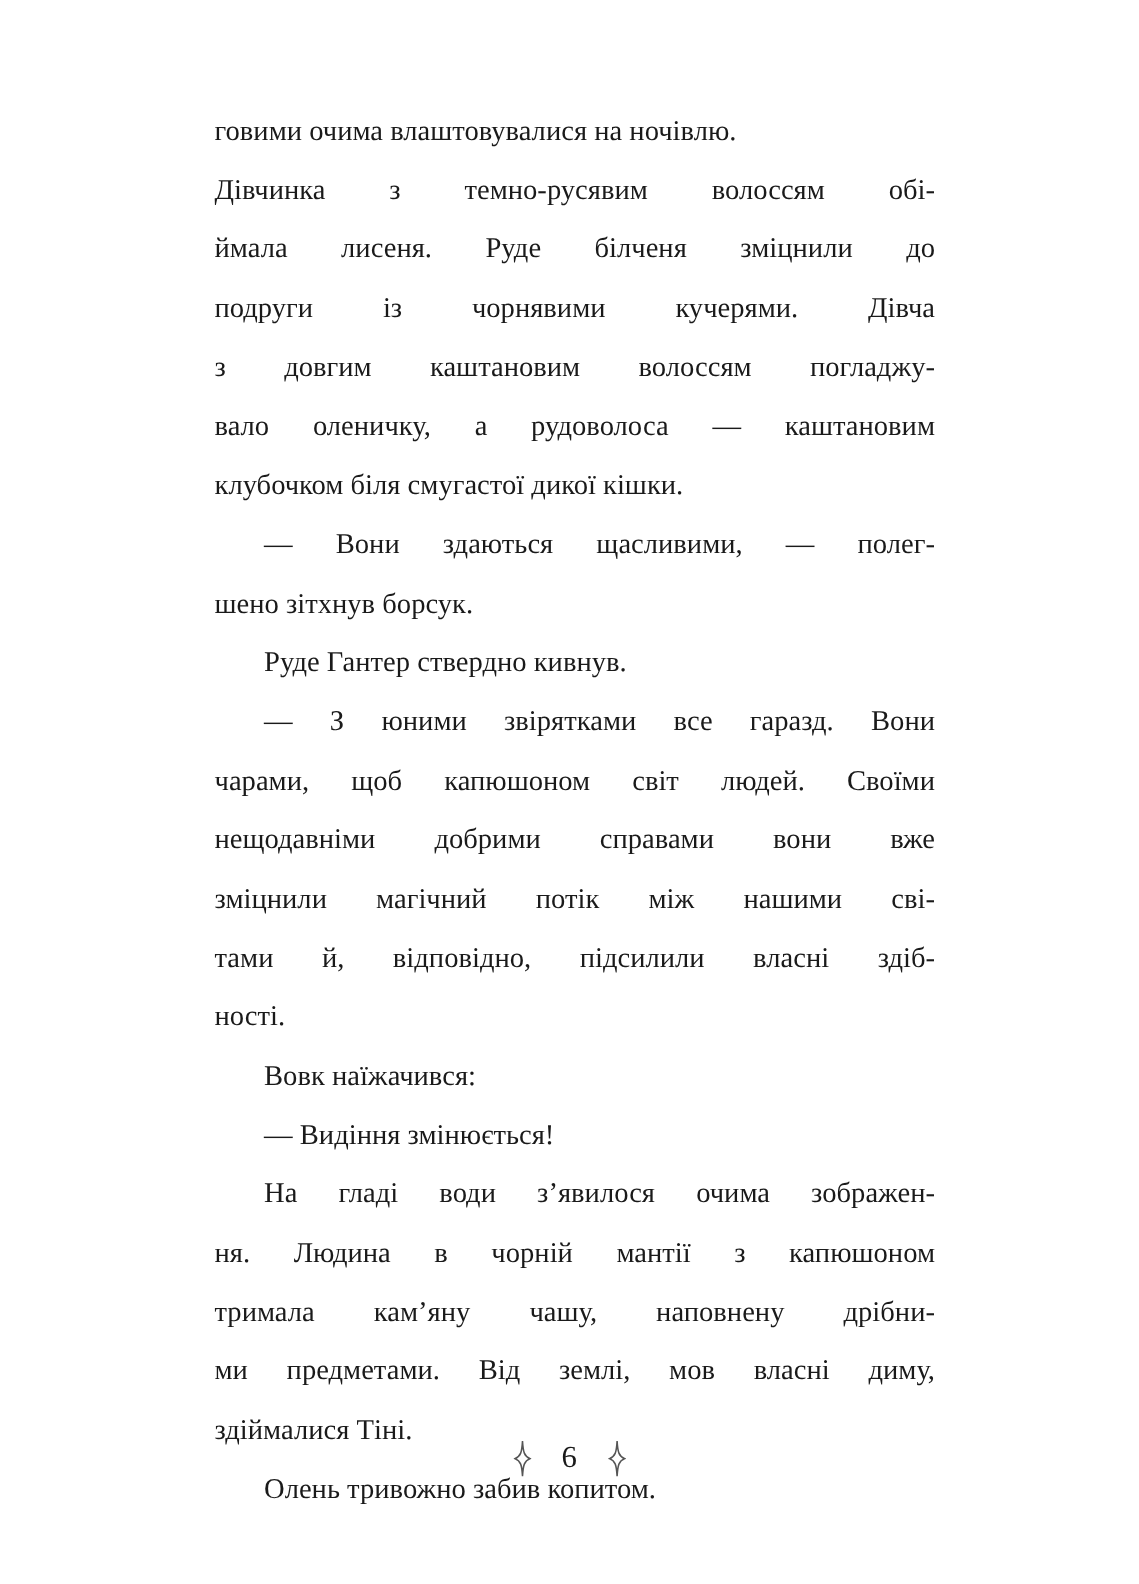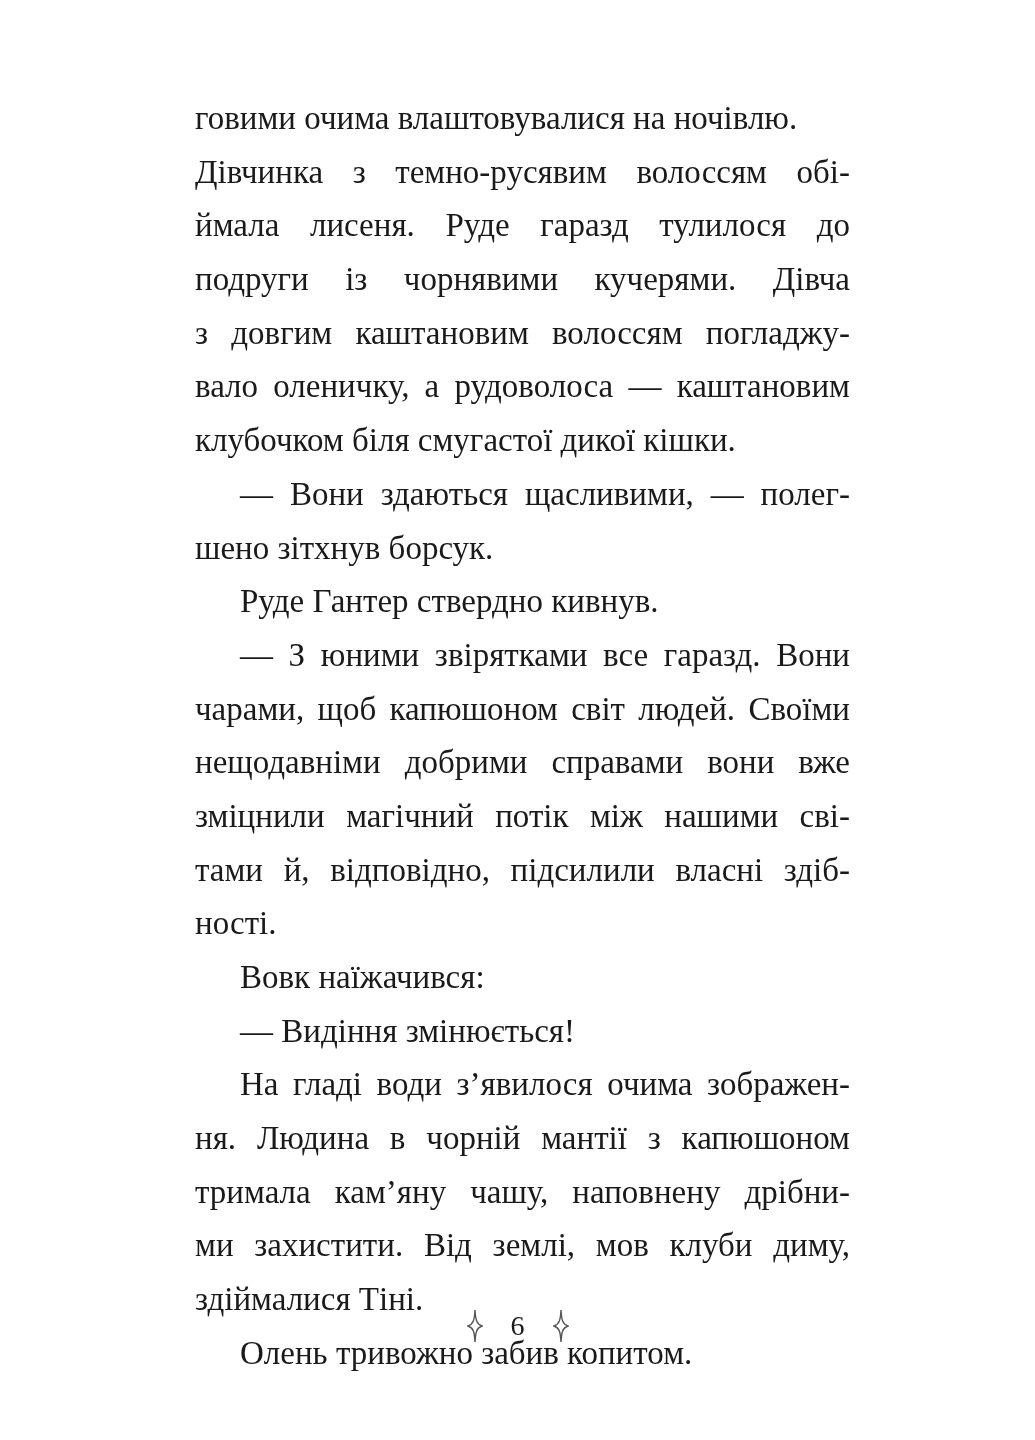--- a/index.html
+++ b/index.html
@@ -19,21 +19,21 @@
       width: 1035px;
       height: 1440px;
       background: #ffffff;
     }
     .text-block {
       position: absolute;
       left: 195px;
       top: 92px;
       width: 655px;
       font-family: "Liberation Serif", "DejaVu Serif", serif;
-      font-size: 33px;
+      font-size: 26px;
       line-height: 53.7px;
       color: #1a1a1a;
     }
     .line {
       display: block;
       white-space: nowrap;
       text-align: justify;
       text-align-last: justify;
       height: 53.7px;
     }
@@ -64,40 +64,40 @@
     }
     .star svg { width: 16px; height: 34px; display: block; }
   </style>
 </head>
 <body>
 
 <div class="page">
   <div class="text-block">
     <span class="line last">говими очима влаштовувалися на ночівлю.</span>
     <span class="line">Дівчинка з темно-русявим волоссям обі-</span>
-    <span class="line">ймала лисеня. Руде гаразд тулилося до</span>
+    <span class="line">ймала лисеня. Руде білченя зміцнили до</span>
     <span class="line">подруги із чорнявими кучерями. Дівча</span>
     <span class="line">з довгим каштановим волоссям погладжу-</span>
     <span class="line">вало оленичку, а рудоволоса — каштановим</span>
     <span class="line last">клубочком біля смугастої дикої кішки.</span>
     <span class="line indent">— Вони здаються щасливими, — полег-</span>
     <span class="line last">шено зітхнув борсук.</span>
     <span class="line indent last">Руде Гантер ствердно кивнув.</span>
     <span class="line indent">— З юними звірятками все гаразд. Вони</span>
     <span class="line">чарами, щоб капюшоном світ людей. Своїми</span>
     <span class="line">нещодавніми добрими справами вони вже</span>
     <span class="line">зміцнили магічний потік між нашими сві-</span>
     <span class="line">тами й, відповідно, підсилили власні здіб-</span>
     <span class="line last">ності.</span>
     <span class="line indent last">Вовк наїжачився:</span>
     <span class="line indent last">— Видіння змінюється!</span>
     <span class="line indent">На гладі води з’явилося очима зображен-</span>
     <span class="line">ня. Людина в чорній мантії з капюшоном</span>
     <span class="line">тримала кам’яну чашу, наповнену дрібни-</span>
-    <span class="line">ми захистити. Від землі, мов клуби диму,</span>
+    <span class="line">ми предметами. Від землі, мов власні диму,</span>
     <span class="line last">здіймалися Тіні.</span>
     <span class="line indent last">Олень тривожно забив копитом.</span>
   </div>
 
   <div class="footer">
     <span class="star">
       <svg viewBox="0 0 16 34" xmlns="http://www.w3.org/2000/svg">
         <path d="M8 1 C8.6 11 9.5 15 15 17 C9.5 19 8.6 23 8 33 C7.4 23 6.5 19 1 17 C6.5 15 7.4 11 8 1 Z" fill="none" stroke="#555555" stroke-width="1.4"></path>
       </svg>
     </span>

